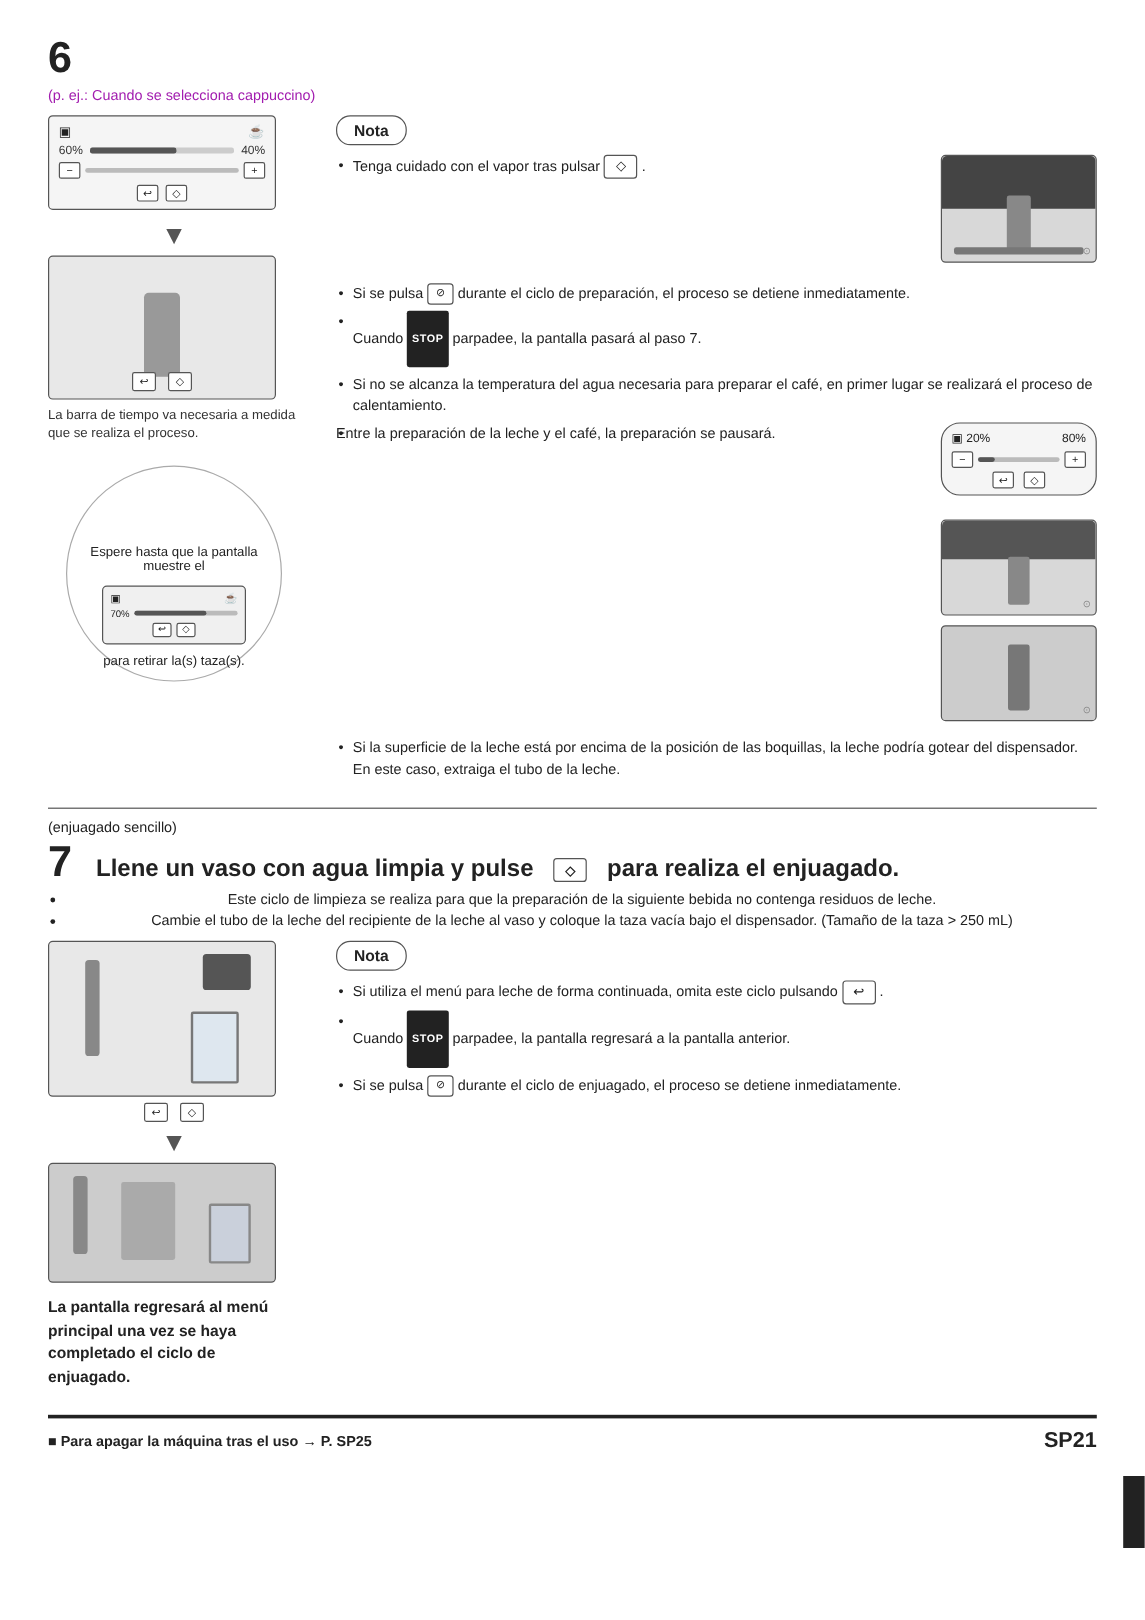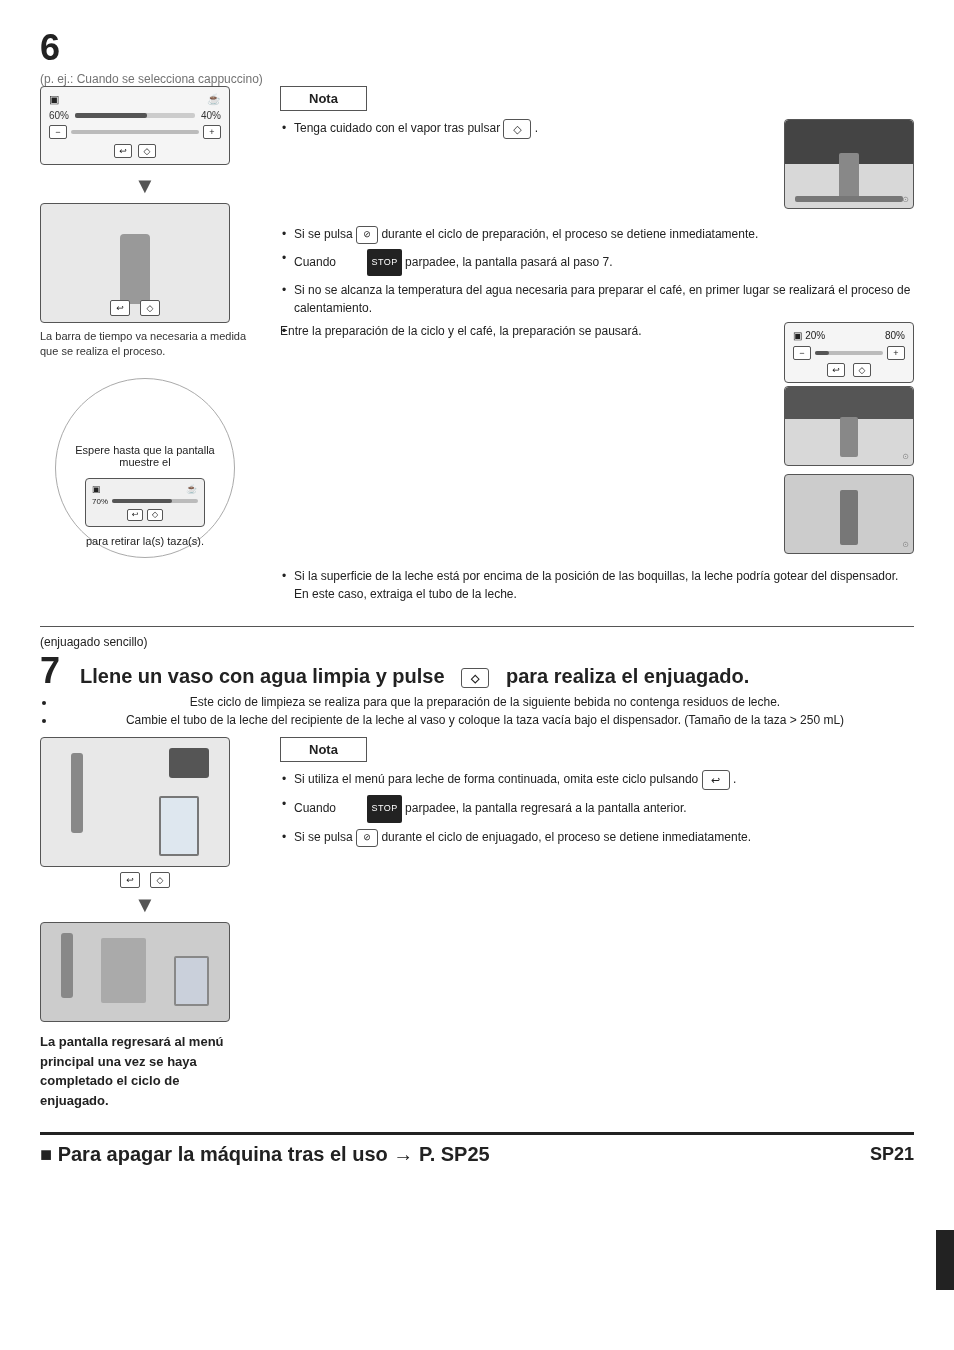--- a/index.html
+++ b/index.html
@@ -30,21 +30,22 @@
       font-weight: bold;
       margin-right: 10px;
       line-height: 1;
     }
     .step-title {
       font-size: 22px;
       font-weight: bold;
     }
     .step-subtitle {
       font-size: 12px;
-      color: #737373;
+      margin-bottom: 10px;
+      color: #a21caf;
     }
     .step6-body {
       display: flex;
       gap: 30px;
     }
     .left-col {
       width: 210px;
       flex-shrink: 0;
     }
     .right-col {
@@ -173,22 +174,22 @@
       font-size: 9px;
     }
     .circle-callout .below-text {
       font-size: 11px;
       margin-top: 4px;
     }
 
     
     .nota-box {
       border: 1.5px solid #555;
-      border-radius: 0;
-      padding: 4px 28px;
+      border-radius: 12px;
+      padding: 4px 14px;
       display: inline-block;
       font-size: 13px;
       font-weight: bold;
       margin-bottom: 8px;
       background: #fff;
     }
 
     .bullet-list {
       list-style: none;
       padding: 0;
@@ -205,26 +206,25 @@
       content: '•';
       position: absolute;
       left: 2px;
     }
 
     .stop-badge {
       display: inline-block;
       background: #222;
       color: #fff;
       font-size: 9px;
-      font-weight: normal;
-      padding: 7px 4px;
+      font-weight: bold;
+      padding: 17px 4px;
       border-radius: 2px;
       letter-spacing: 0.5px;
       vertical-align: middle;
-      margin-left: 28px;
     }
 
     .inline-icon-box {
       display: inline-flex;
       align-items: center;
       justify-content: center;
       border: 1.5px solid #555;
       border-radius: 3px;
       width: 28px;
       height: 20px;
@@ -269,26 +269,26 @@
       left: 10px;
       right: 10px;
       height: 6px;
       background: #777;
       border-radius: 2px;
     }
 
     
     .screen-percent-right {
       border: 1.5px solid #555;
-      border-radius: 4px;
+      border-radius: 16px;
       background: #f5f5f5;
       width: 130px;
       padding: 5px 8px;
       font-size: 10px;
-      margin-bottom: 3px;
+      margin-bottom: 20px;
     }
     .screen-percent-right .pct-row {
       display: flex;
       justify-content: space-between;
       margin-bottom: 3px;
     }
     .screen-percent-right .btn-row {
       display: flex;
       gap: 8px;
       justify-content: center;
@@ -385,21 +385,21 @@
     }
     .footer-line {
       border-top: 3px solid #222;
       padding-top: 8px;
       margin-top: 10px;
       display: flex;
       justify-content: space-between;
       align-items: center;
     }
     .footer-arrow-text {
-      font-size: 20px;
+      font-size: 12px;
       font-weight: bold;
     }
     .footer-page-num {
       font-size: 18px;
       font-weight: bold;
     }
 
     
     .right-black-bar {
       position: absolute;
@@ -512,21 +512,21 @@
         <li>
           <span>Cuando </span>
           <span class="stop-badge">STOP</span>
           <span> parpadee, la pantalla pasará al paso 7.</span>
         </li>
         <li>
           Si no se alcanza la temperatura del agua necesaria para preparar el café, en primer lugar se realizará el proceso de calentamiento.
         </li>
         <li style="list-style:none; padding-left:0; display:flex; gap:10px; align-items:flex-start;">
           <div style="flex:1;">
-            Entre la preparación de la ciclo y el café, la preparación se pausará.
+            Entre la preparación de la leche y el café, la preparación se pausará.
           </div>
 
           <div>
 
             <div class="screen-percent-right">
               <div class="pct-row">
                 <span>▣ 20%</span>
                 <span>80%</span>
               </div>
               <div style="display:flex; align-items:center; gap:4px; margin-bottom:3px;">

